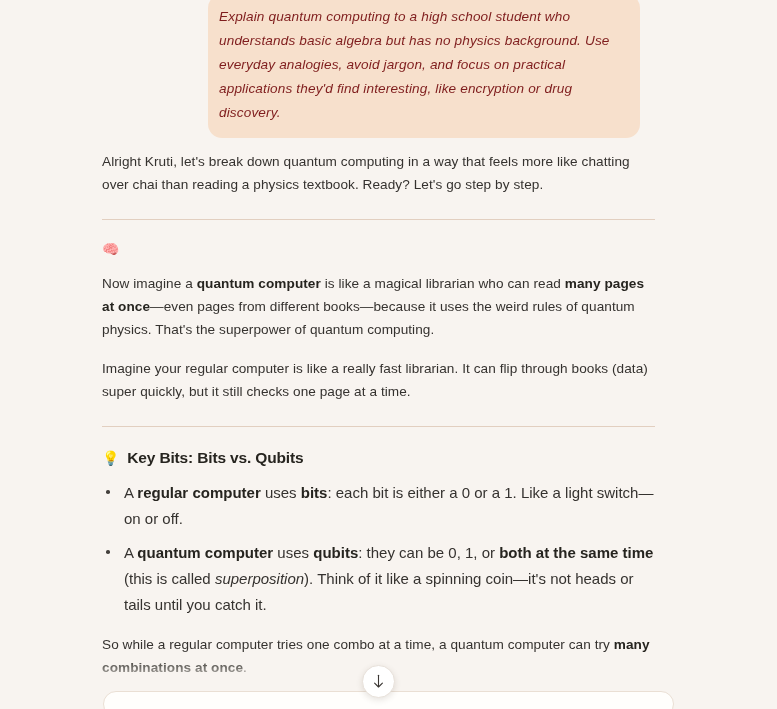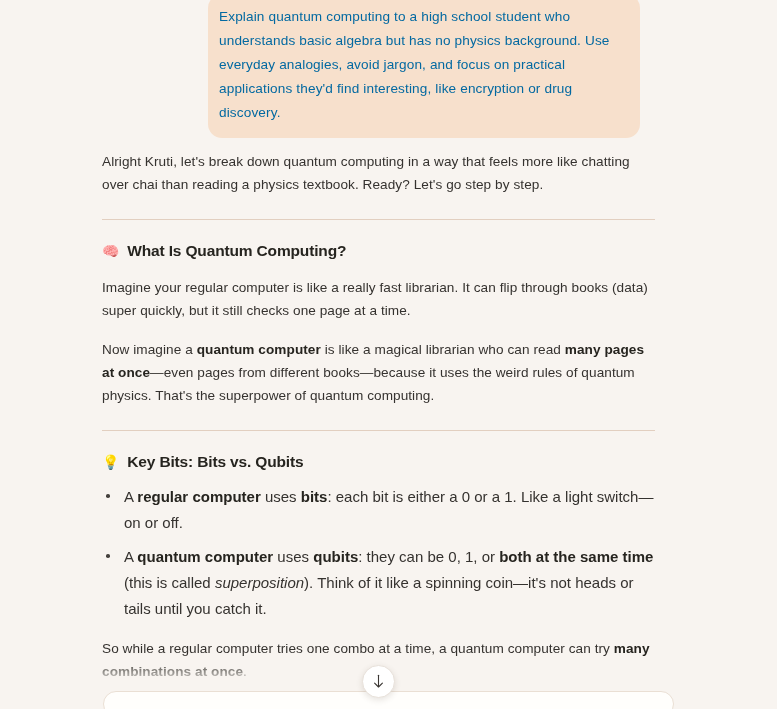--- a/index.html
+++ b/index.html
@@ -35,22 +35,23 @@
     background: #f7e0cc;
     border-radius: 14px;
     padding: 11px 16px 13px 11px;
     width: 432px;
     margin-top: -6px;
   }
 
   .user-bubble p {
     font-size: 13.6px;
     line-height: 24px;
-    color: #0369a1;
+    color: #7f1d1d;
     letter-spacing: 0.01em;
+    font-style: italic;
   }
 
   
   .assistant {
     padding: 0 122px 0 102px;
   }
 
   .assistant p {
     font-size: 13.6px;
     line-height: 23px;
@@ -174,26 +175,25 @@
   </div>
 
   <div class="assistant">
 
     <p class="intro">Alright Kruti, let's break down quantum computing in a way that feels more like chatting over chai than reading a physics textbook. Ready? Let's go step by step.</p>
 
     <hr class="section-rule">
 
     <h2 class="section-heading">
       <span class="heading-emoji">🧠</span>
-      <span>What Is Quantum Computing?</span>
     </h2>
 
+    <p class="para-block"><span>Now imagine a </span><b>quantum computer</b><span> is like a magical librarian who can read </span><b>many pages at once</b><span>—even pages from different books—because it uses the weird rules of quantum physics. That's the superpower of quantum computing.</span></p>
+
     <p class="para-block">Imagine your regular computer is like a really fast librarian. It can flip through books (data) super quickly, but it still checks one page at a time.</p>
-
-    <p class="para-block"><span>Now imagine a </span><b>quantum computer</b><span> is like a magical librarian who can read </span><b>many pages at once</b><span>—even pages from different books—because it uses the weird rules of quantum physics. That's the superpower of quantum computing.</span></p>
 
     <hr class="section-rule">
 
     <h2 class="section-heading">
       <span class="heading-emoji">💡</span>
       <span>Key Bits: Bits vs. Qubits</span>
     </h2>
 
     <ul class="bullets">
       <li><span>A </span><b>regular computer</b><span> uses </span><b>bits</b><span>: each bit is either a 0 or a 1. Like a light switch—on or off.</span></li>

